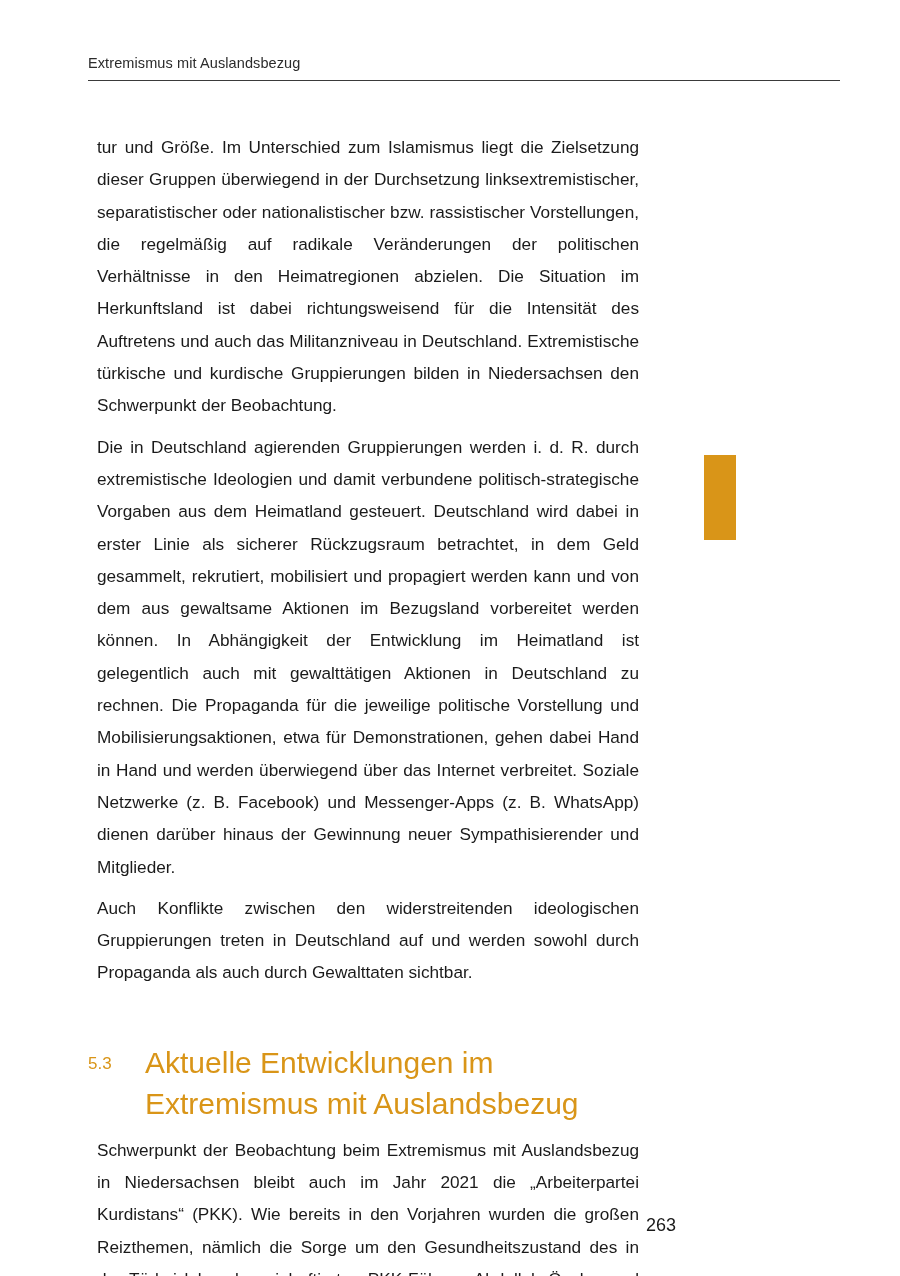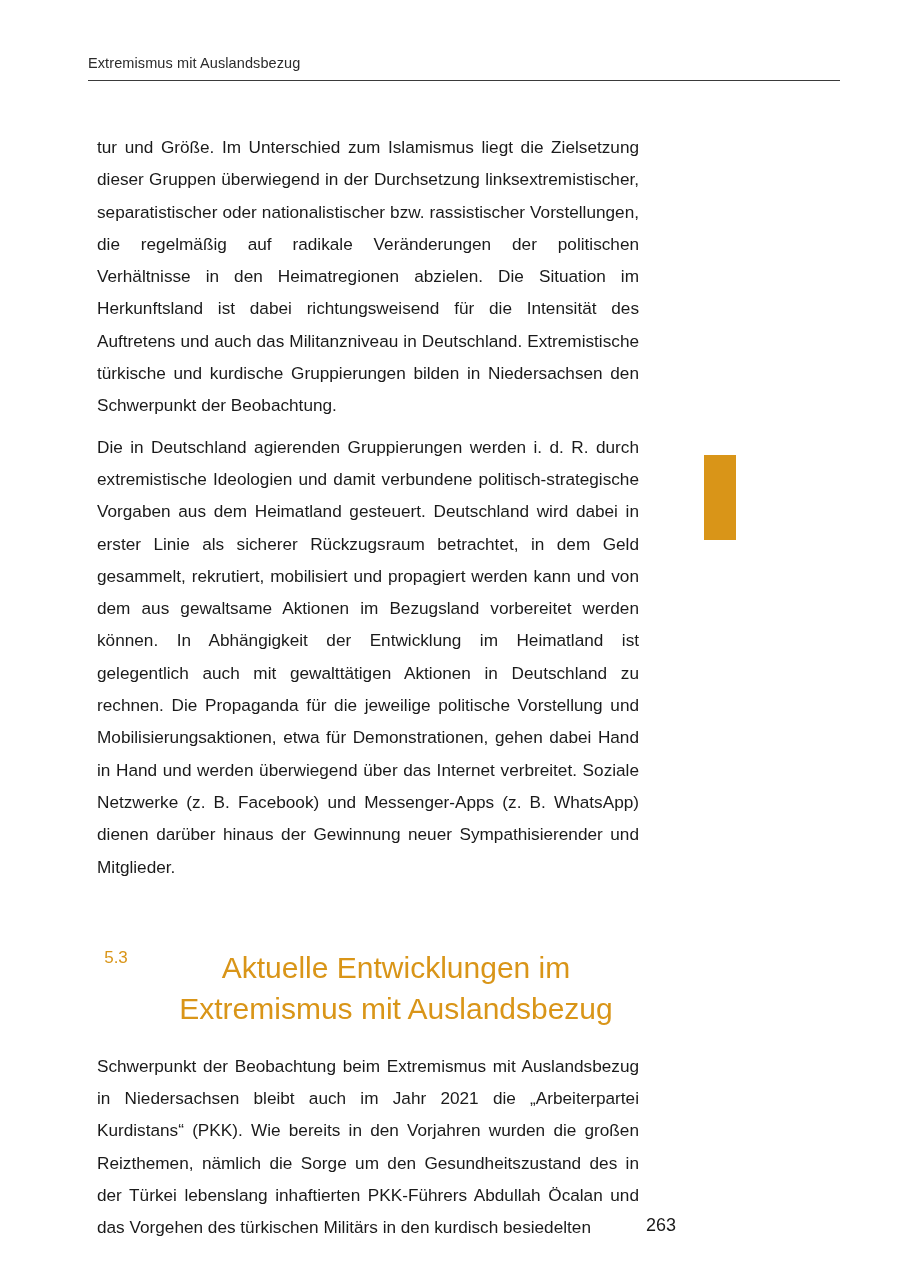--- a/index.html
+++ b/index.html
@@ -62,36 +62,35 @@
     text-align: justify;
     text-justify: inter-word;
     color: #1a1a1a;
     hyphens: manual;
   }
   
   .section-heading {
     margin-top: 52px;
     display: flex;
     align-items: flex-start;
-    text-align: center;
   }
   .section-number {
     color: #d99518;
     font-size: 17px;
     width: 56px;
     flex: 0 0 56px;
     padding-top: 14px;
     line-height: 1;
   }
   .section-title {
     color: #d99518;
     font-size: 30px;
     line-height: 41px;
     font-weight: normal;
-    margin: 12px;
+    margin: 1px;
   }
   .after-heading {
     margin-top: 44px;
   }
   
   .folio {
     position: absolute;
     right: 60px;
     bottom: 40px;
     font-size: 18px;
@@ -106,20 +105,21 @@
   <div class="running-head">
     <div class="running-head-text">Extremismus mit Auslandsbezug</div>
     <div class="running-head-rule"></div>
   </div>
 
   <div class="edge-marker"></div>
 
   <div class="content">
     <p class="body-par">tur und Größe. Im Unterschied zum Islamismus liegt die Zielsetzung dieser Gruppen überwiegend in der Durchsetzung linksextremistischer, separatistischer oder nationalistischer bzw. rassistischer Vorstellungen, die regelmäßig auf radikale Veränderungen der politischen Verhältnisse in den Heimatregionen abzielen. Die Situation im Herkunftsland ist dabei richtungsweisend für die Intensität des Auftretens und auch das Militanzniveau in Deutschland. Extremistische türkische und kurdische Gruppierungen bilden in Niedersachsen den Schwerpunkt der Beobachtung.</p>
     <p class="body-par">Die in Deutschland agierenden Gruppierungen werden i. d. R. durch extremistische Ideologien und damit verbundene politisch-strategische Vorgaben aus dem Heimatland gesteuert. Deutschland wird dabei in erster Linie als sicherer Rückzugsraum betrachtet, in dem Geld gesammelt, rekrutiert, mobilisiert und propagiert werden kann und von dem aus gewaltsame Aktionen im Bezugsland vorbereitet werden können. In Abhängigkeit der Entwicklung im Heimatland ist gelegentlich auch mit gewalttätigen Aktionen in Deutschland zu rechnen. Die Propaganda für die jeweilige politische Vorstellung und Mobilisierungsaktionen, etwa für Demonstrationen, gehen dabei Hand in Hand und werden überwiegend über das Internet verbreitet. Soziale Netzwerke (z. B. Facebook) und Messenger-Apps (z. B. WhatsApp) dienen darüber hinaus der Gewinnung neuer Sympathisierender und Mitglieder.</p>
+    <p class="body-par">Auch Konflikte zwischen den widerstreitenden ideologischen Gruppierungen treten in Deutschland auf und werden sowohl durch Propaganda als auch durch Gewalttaten sichtbar.</p>
 
     <div class="section-heading">
       <div class="section-number">5.3</div>
       <h2 class="section-title">Aktuelle Entwicklungen im Extremismus mit Auslandsbezug</h2>
     </div>
 
     <p class="body-par after-heading">Schwerpunkt der Beobachtung beim Extremismus mit Auslandsbezug in Niedersachsen bleibt auch im Jahr 2021 die „Arbeiterpartei Kurdistans“ (PKK). Wie bereits in den Vorjahren wurden die großen Reizthemen, nämlich die Sorge um den Gesundheitszustand des in der Türkei lebenslang inhaftierten PKK-Führers Abdullah Öcalan und das Vorgehen des türkischen Militärs in den kurdisch besiedelten</p>
   </div>
 
   <div class="folio">263</div>

